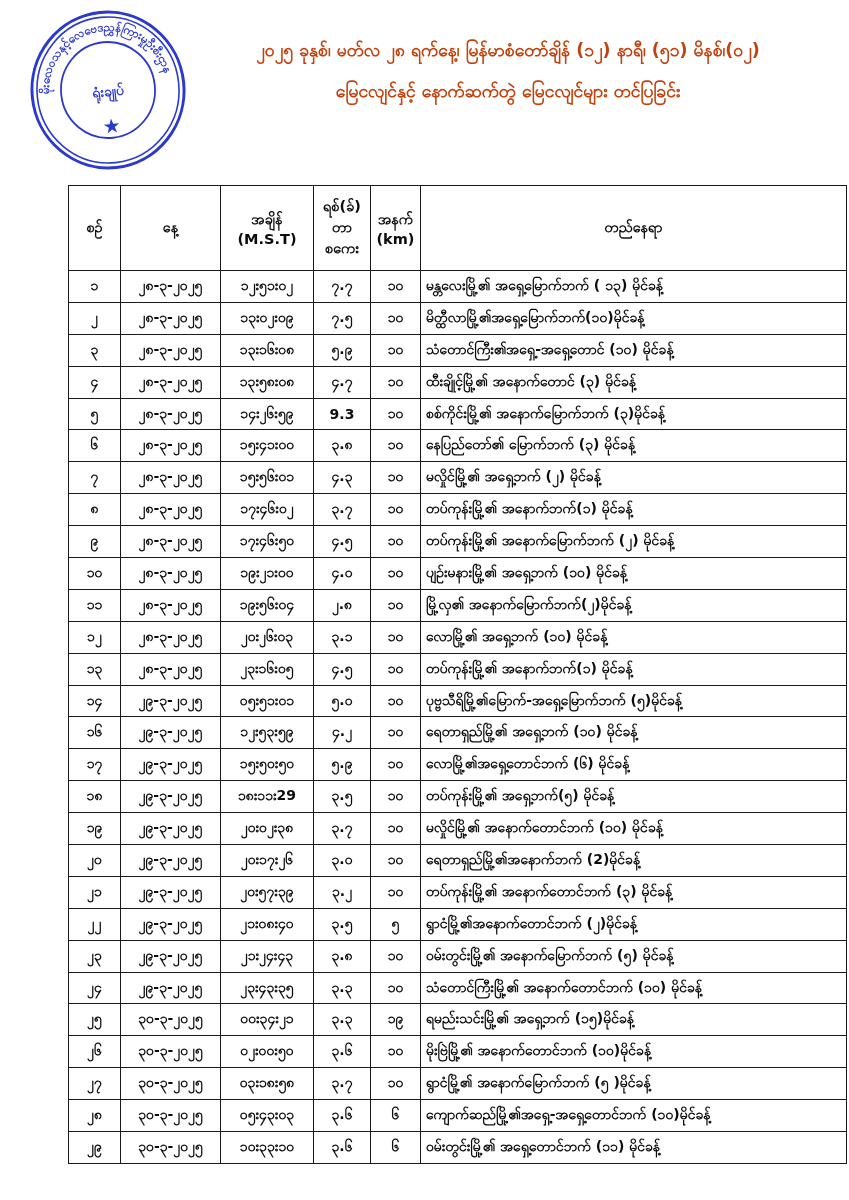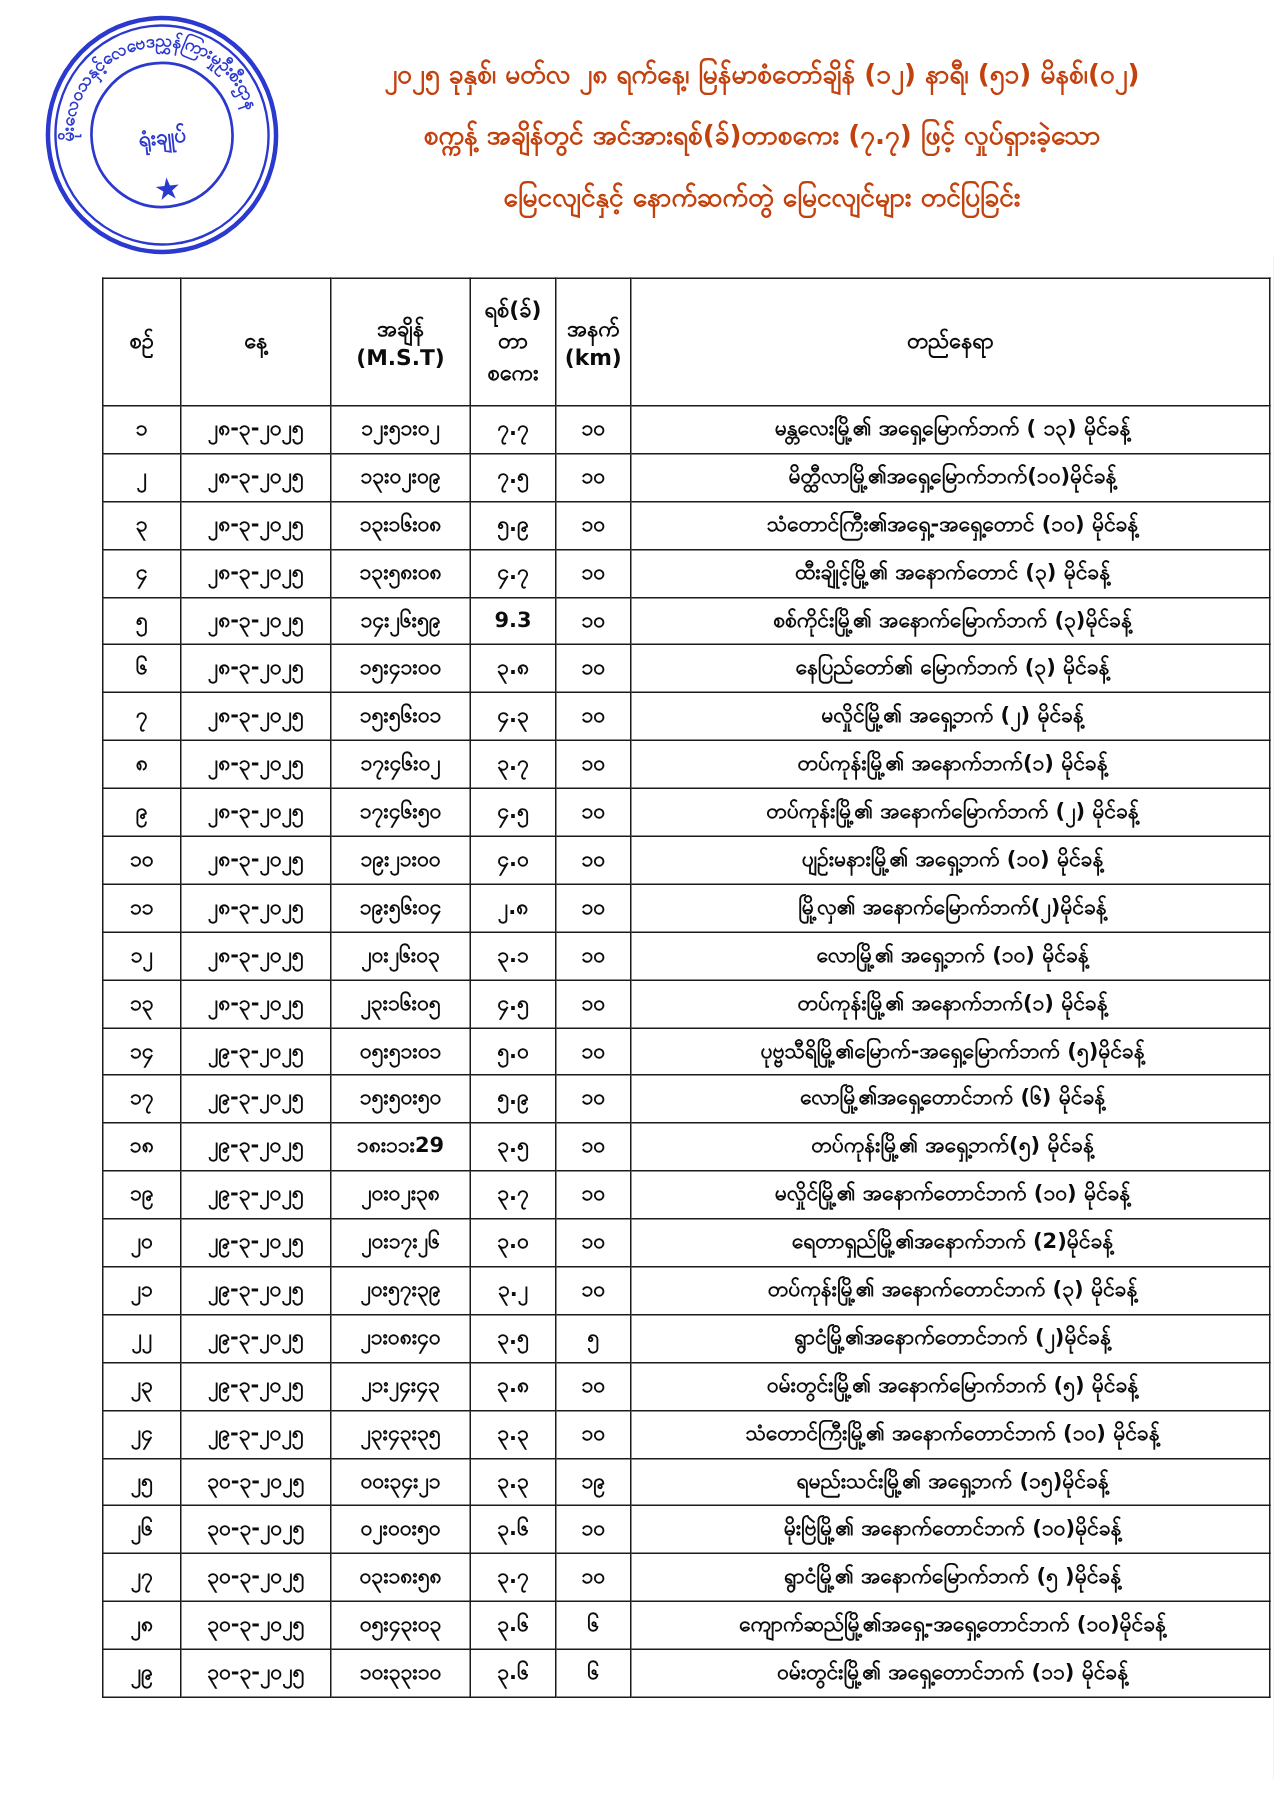--- a/index.html
+++ b/index.html
@@ -41,21 +41,21 @@
     font-weight:bold;
   }
   table.quakes th{
     height:82px;
     font-size:14.5px;
     white-space:pre-line;
     font-weight:bold;
   }
   table.quakes td{height:28.9px;}
   table.quakes td.loc{
-    text-align:center;
+    text-align:left;
     padding-left:5px;
     white-space:nowrap;
   }
 </style>
 </head>
 <body>
 
 <div class="page">
 
   <div class="seal">
@@ -69,21 +69,20 @@
       <text font-size="11.5" font-weight="bold" fill="#2c39cf">
         <textPath href="#ringPath" startOffset="2">မိုးလေဝသနှင့်လေဗေဒညွှန်ကြားမှုဦးစီးဌာန</textPath>
       </text>
       <text x="80" y="88" text-anchor="middle" font-size="14" font-weight="bold" fill="#2c39cf">ရုံးချုပ်</text>
       <text x="80" y="125" text-anchor="middle" font-size="20" fill="#2c39cf">★</text>
     </svg>
   </div>
 
   <div class="titleblock">
     <div>၂၀၂၅ ခုနှစ်၊ မတ်လ ၂၈ ရက်နေ့၊ မြန်မာစံတော်ချိန် (၁၂) နာရီ၊ (၅၁) မိနစ်၊(၀၂)</div>
-    <div>စက္ကန့် အချိန်တွင် အင်အားရစ်(ခ်)တာစကေး (၇.၇) ဖြင့် လှုပ်ရှားခဲ့သော</div>
     <div>မြေငလျင်နှင့် နောက်ဆက်တွဲ မြေငလျင်များ တင်ပြခြင်း</div>
   </div>
 
   <table class="quakes">
     <colgroup>
       <col style="width:52px">
         <col style="width:100px">
         <col style="width:93px">
       <col style="width:57px">
         <col style="width:50px">
@@ -209,20 +208,28 @@
         </tr>
         <tr>
           <td>၁၄</td>
           <td>၂၉-၃-၂၀၂၅</td>
           <td>၀၅း၅၁း၀၁</td>
           <td>၅.၀</td>
           <td>၁၀</td>
           <td class="loc">ပုဗ္ဗသီရိမြို့၏မြောက်-အရှေ့မြောက်ဘက် (၅)မိုင်ခန့်</td>
         </tr>
         <tr>
+          <td>၁၆</td>
+          <td>၂၉-၃-၂၀၂၅</td>
+          <td>၁၂း၅၃း၅၉</td>
+          <td>၄.၂</td>
+          <td>၁၀</td>
+          <td class="loc">ရေတာရှည်မြို့၏ အရှေ့ဘက် (၁၀) မိုင်ခန့်</td>
+        </tr>
+        <tr>
           <td>၁၇</td>
           <td>၂၉-၃-၂၀၂၅</td>
           <td>၁၅း၅၀း၅၀</td>
           <td>၅.၉</td>
           <td>၁၀</td>
           <td class="loc">လောမြို့၏အရှေ့တောင်ဘက် (၆) မိုင်ခန့်</td>
         </tr>
         <tr>
           <td>၁၈</td>
           <td>၂၉-၃-၂၀၂၅</td>

